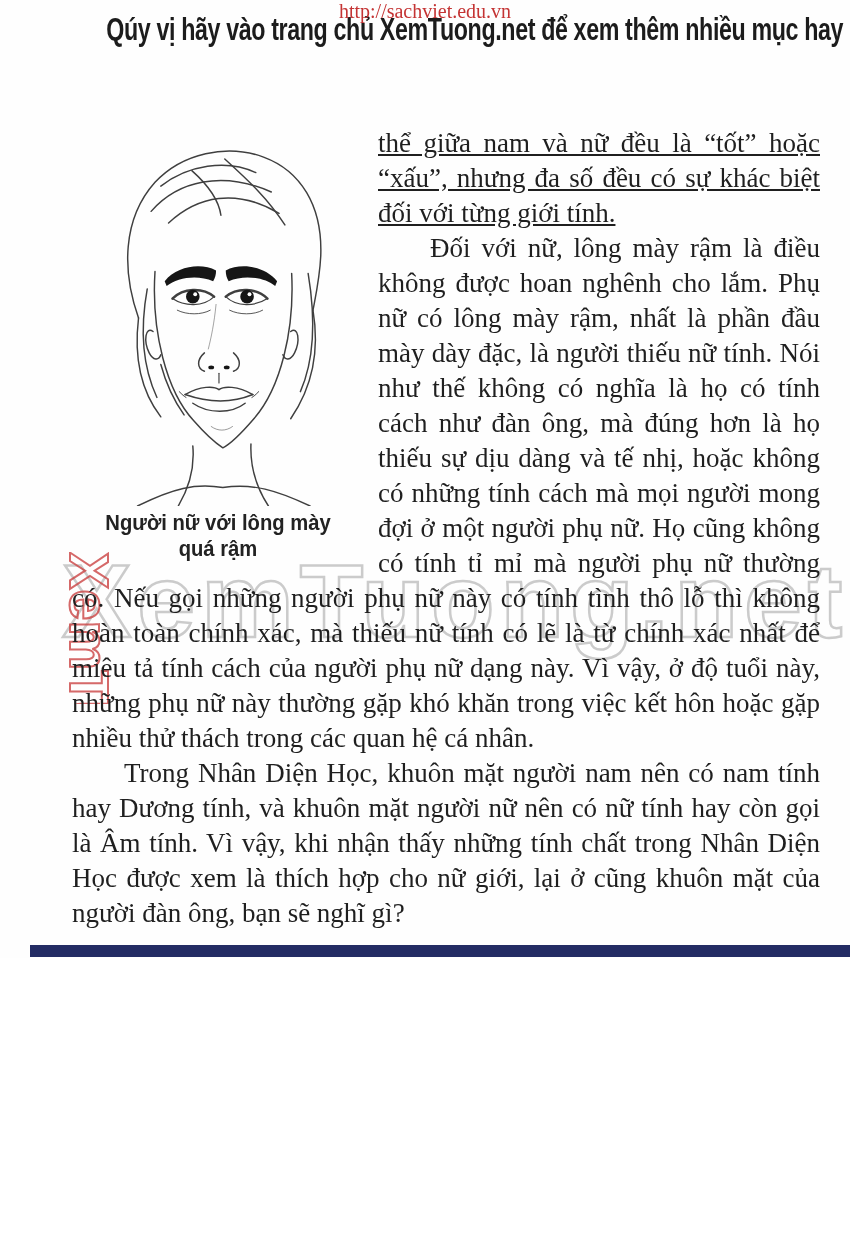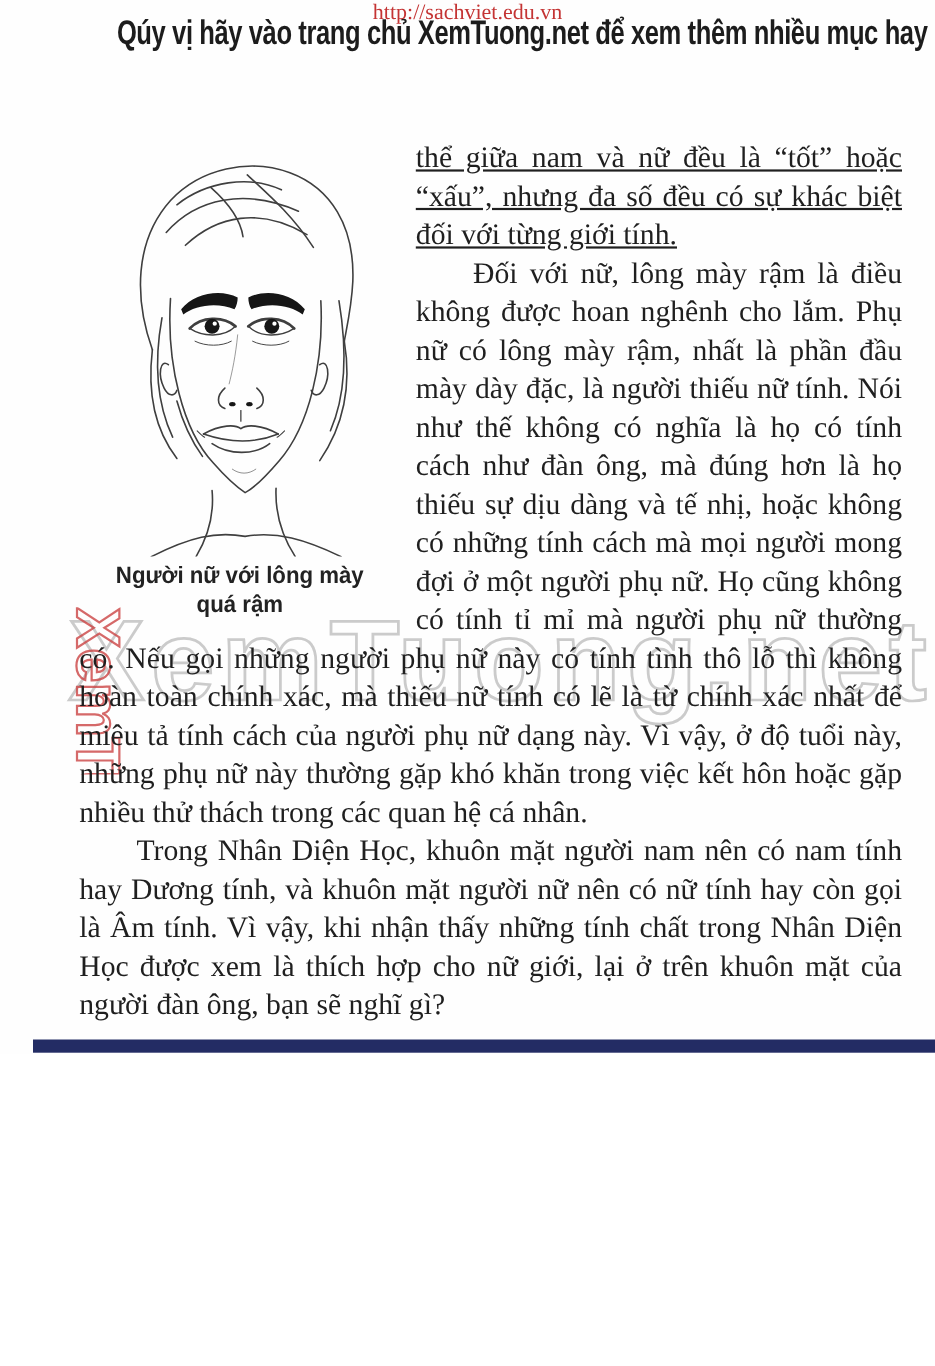--- a/index.html
+++ b/index.html
@@ -144,18 +144,18 @@
         <g fill="#ffffff" stroke="none">
           <circle cx="121.5" cy="171.5" r="2"></circle>
           <circle cx="177.5" cy="171.5" r="2"></circle>
         </g>
       </svg>
       <div class="fig-caption">Người nữ với lông mày quá rậm</div>
     </div>
 
     <p class="p1">thể giữa nam và nữ đều là “tốt” hoặc “xấu”, nhưng đa số đều có sự khác biệt đối với từng giới tính.</p>
     <p class="p2">Đối với nữ, lông mày rậm là điều không được hoan nghênh cho lắm. Phụ nữ có lông mày rậm, nhất là phần đầu mày dày đặc, là người thiếu nữ tính. Nói như thế không có nghĩa là họ có tính cách như đàn ông, mà đúng hơn là họ thiếu sự dịu dàng và tế nhị, hoặc không có những tính cách mà mọi người mong đợi ở một người phụ nữ. Họ cũng không có tính tỉ mỉ mà người phụ nữ thường có. Nếu gọi những người phụ nữ này có tính tình thô lỗ thì không hoàn toàn chính xác, mà thiếu nữ tính có lẽ là từ chính xác nhất để miêu tả tính cách của người phụ nữ dạng này. Vì vậy, ở độ tuổi này, những phụ nữ này thường gặp khó khăn trong việc kết hôn hoặc gặp nhiều thử thách trong các quan hệ cá nhân.</p>
-    <p class="p3">Trong Nhân Diện Học, khuôn mặt người nam nên có nam tính hay Dương tính, và khuôn mặt người nữ nên có nữ tính hay còn gọi là Âm tính. Vì vậy, khi nhận thấy những tính chất trong Nhân Diện Học được xem là thích hợp cho nữ giới, lại ở trên khuôn mặt của người đàn ông, bạn sẽ nghĩ gì?</p>
+    <p class="p3">Trong Nhân Diện Học, khuôn mặt người nam nên có nam tính hay Dương tính, và khuôn mặt người nữ nên có nữ tính hay còn gọi là Âm tính. Vì vậy, khi nhận thấy những tính chất trong Nhân Diện Học được xem là thích hợp cho nữ giới, lại ở cũng khuôn mặt của người đàn ông, bạn sẽ nghĩ gì?</p>
   </div>
 
   <div class="page-number">114</div>
   <div class="footer-bar"></div>
 </div>
 
 </body></html>

